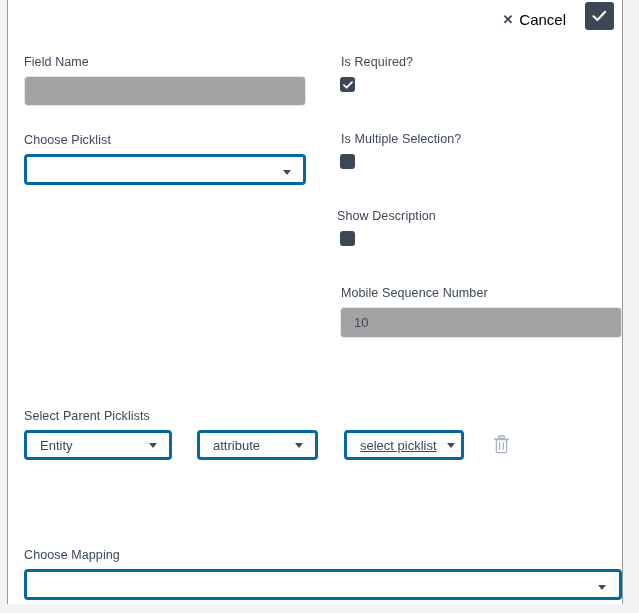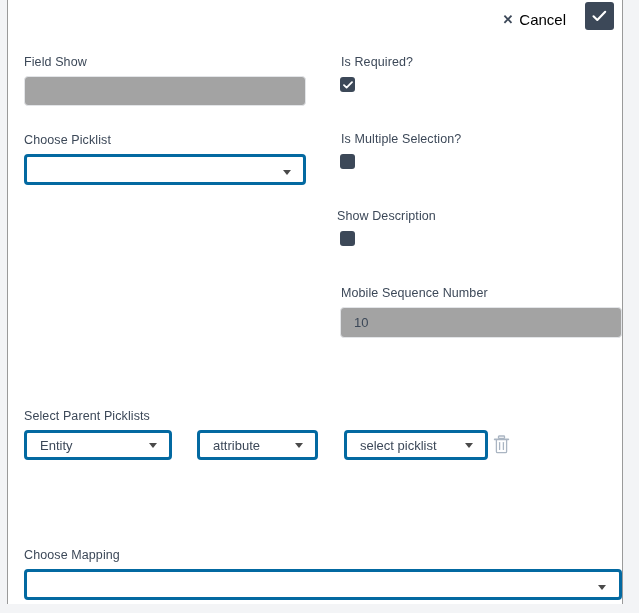--- a/index.html
+++ b/index.html
@@ -217,21 +217,21 @@
         <button class="confirm-btn">
           <svg width="15" height="12" viewBox="0 0 15 12">
             <polyline points="1.5,6.3 5.3,10 13.2,1.8" fill="none" stroke="#ffffff" stroke-width="2.1" stroke-linecap="round" stroke-linejoin="round"></polyline>
           </svg>
         </button>
       </div>
     </div>
 
     <div class="body">
 
-      <div class="abs label" style="left:16px; top:24px;">Field Show</div>
+      <div class="abs label" style="left:16px; top:24px;">Field Name</div>
       <input class="abs text-input" style="left: 16px; top: 45px; width: 282px; height: 30px;" value="">
 
       <div class="abs label" style="left:16px; top:102px;">Choose Picklist</div>
       <div class="abs select-box" style="left:16px; top:123px; width:282px; height:31px;">
         <span class="select-value"></span>
         <span class="caret" style="right:12px; top:13px;"></span>
       </div>
 
       <div class="abs label" style="left:333px; top:24px;">Is Required?</div>
       <div class="abs checkbox" style="left:332px; top:46px;">
@@ -254,21 +254,21 @@
       <div class="abs select-box pill" style="left:16px; top:399px; width:148px;">
         <span class="select-value">Entity</span>
         <span class="caret"></span>
       </div>
 
       <div class="abs select-box pill" style="left:189px; top:399px; width:121px;">
         <span class="select-value">attribute</span>
         <span class="caret"></span>
       </div>
 
-      <div class="abs select-box pill" style="left:336px; top:399px; width:144px;">
+      <div class="abs select-box pill" style="left:336px; top:399px; width:120px;text-decoration:underline;">
         <span class="select-value">select picklist</span>
         <span class="caret"></span>
       </div>
 
       <button class="abs trash-btn" style="left:485px; top:404px;">
         <svg width="17" height="19" viewBox="0 0 17 19">
           <rect x="5.5" y="1" width="6" height="2.4" rx="0.6" fill="none" stroke="#aab5c2" stroke-width="1.3"></rect>
           <line x1="1.6" y1="4.4" x2="15.4" y2="4.4" stroke="#aab5c2" stroke-width="1.6" stroke-linecap="round"></line>
           <path d="M3.4 4.8 L3.4 16.4 Q3.4 17.6 4.6 17.6 L12.4 17.6 Q13.6 17.6 13.6 16.4 L13.6 4.8" fill="none" stroke="#aab5c2" stroke-width="1.3"></path>
           <line x1="6.6" y1="7.6" x2="6.6" y2="14.4" stroke="#aab5c2" stroke-width="1.3" stroke-linecap="round"></line>

